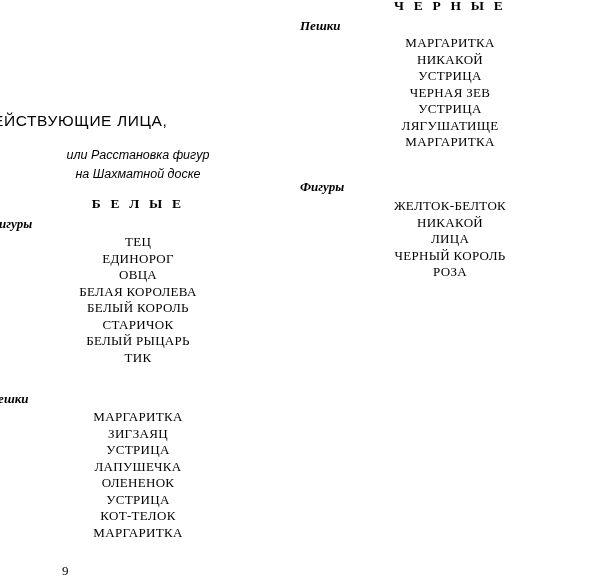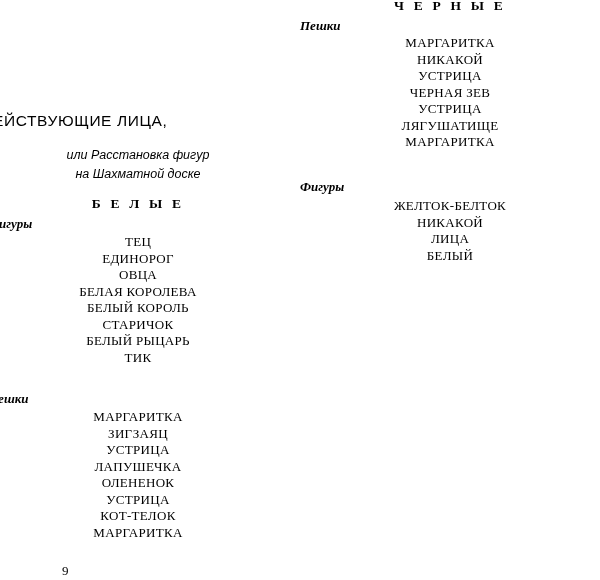--- a/index.html
+++ b/index.html
@@ -174,17 +174,18 @@
       <li>УСТРИЦА</li>
       <li>ЛЯГУШАТИЩЕ</li>
       <li>МАРГАРИТКА</li>
     </ul>
 
     <div class="group-heading r-figures-heading">Фигуры</div>
     <ul class="list r-figures-list">
       <li>ЖЕЛТОК-БЕЛТОК</li>
       <li>НИКАКОЙ</li>
       <li>ЛИЦА</li>
-      <li>БЕЛЫЙ</li>
+      <li>ЧЕРНЫЙ КОРОЛЬ</li>
+      <li>РОЗА</li>
     </ul>
   </div>
 
 </div>
 
 </body></html>

